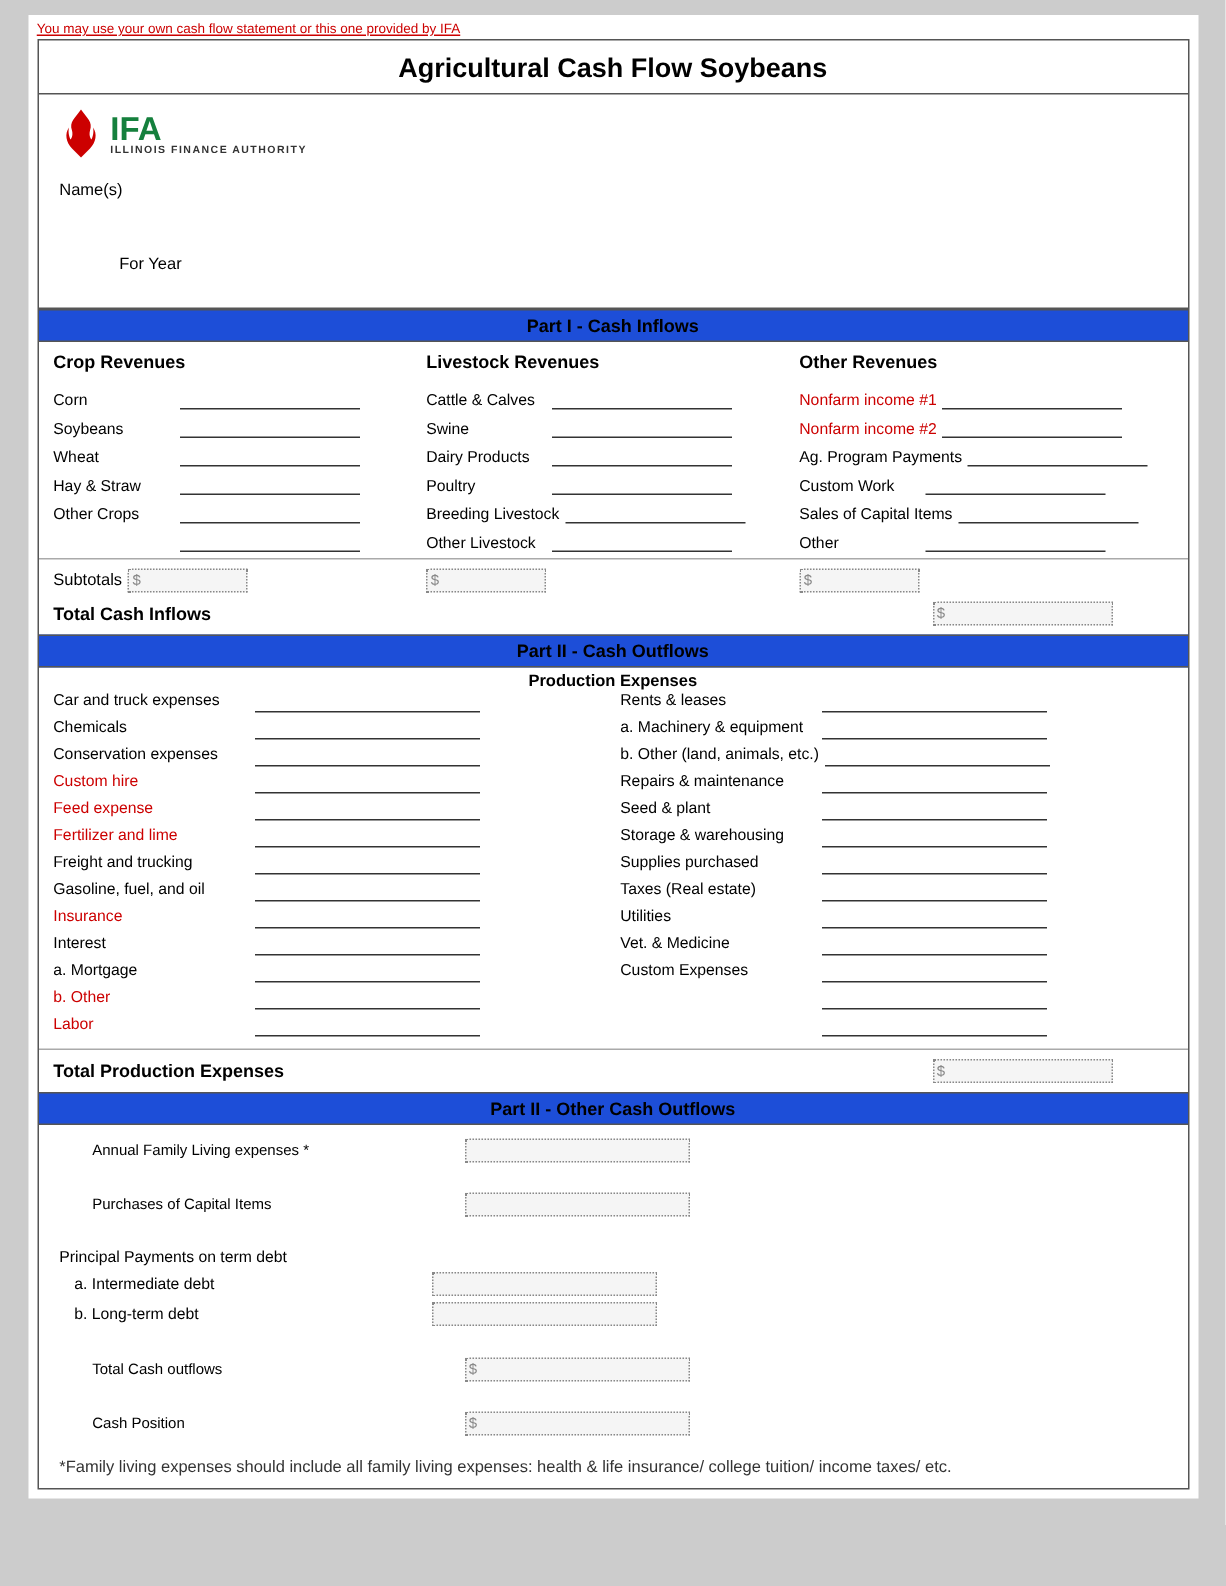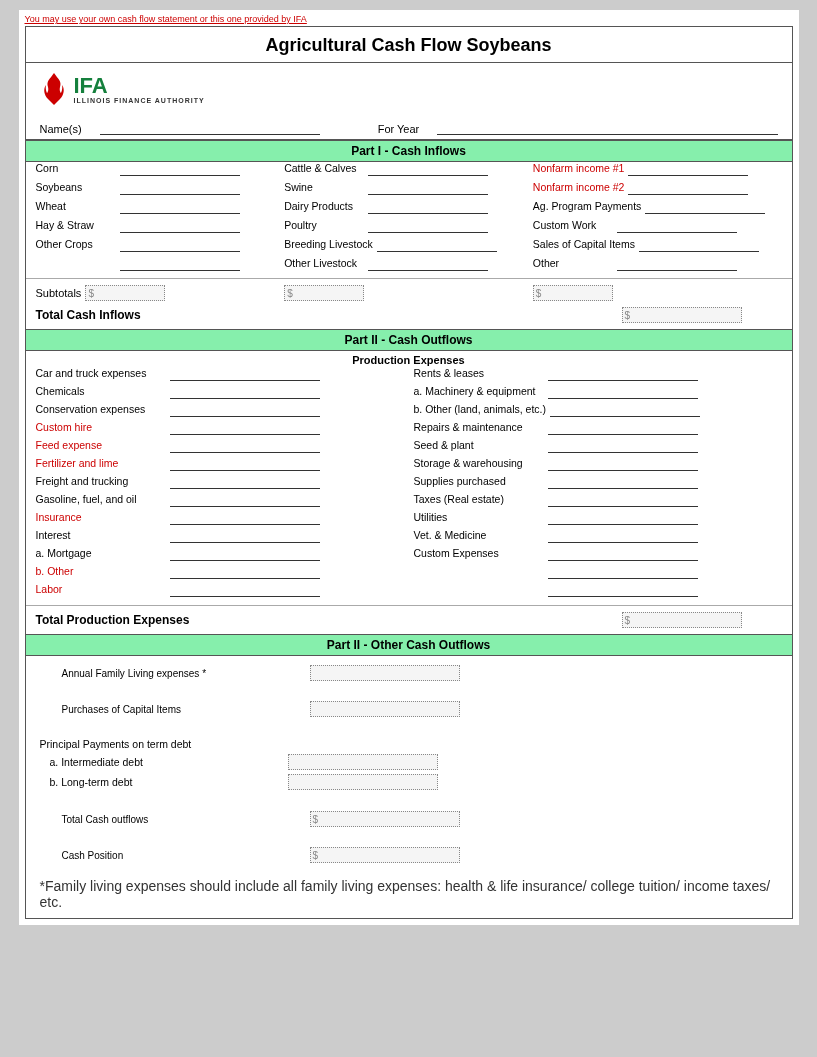--- a/index.html
+++ b/index.html
@@ -62,39 +62,40 @@
     }
     .ifa-subtitle {
       font-size: 7px;
       letter-spacing: 1px;
       color: #333;
       font-weight: bold;
     }
     .name-line {
       display: flex;
       padding: 6px 14px 4px 14px;
-      align-items: flex-end;
+      align-items: flex-start;
       gap: 18px;
       border-bottom: 1px solid #555;
+      flex-direction: column;
     }
     .name-label { font-size: 11px; }
     .name-underline {
       flex: 1;
       border-bottom: 1px solid #333;
       height: 14px;
       max-width: 220px;
     }
     .for-year-label { font-size: 11px; margin-left: 40px; }
     .for-year-underline {
       flex: 1;
       border-bottom: 1px solid #333;
       height: 14px;
     }
     .section-header {
-      background: #86efac;
+      background: #1d4ed8;
       text-align: center;
       font-size: 12px;
       font-weight: bold;
       padding: 3px 0;
       border-top: 1px solid #555;
       border-bottom: 1px solid #555;
     }
     .three-col {
       display: grid;
       grid-template-columns: 1fr 1fr 1fr;
@@ -106,21 +107,21 @@
       padding: 2px 0 4px 0;
     }
     .revenue-rows {
       display: grid;
       grid-template-columns: 1fr 1fr 1fr;
       padding: 0 10px;
     }
     .col-items { display: flex; flex-direction: column; gap: 2px; }
     .input-row {
       display: flex;
-      align-items: flex-start;
+      align-items: flex-end;
       gap: 4px;
       height: 17px;
     }
     .input-label { 
       font-size: 10.5px; 
       white-space: nowrap;
       min-width: 80px;
     }
     .input-label.red { color: #c00; }
     .field-line {
@@ -236,21 +237,21 @@
       align-items: center;
       gap: 8px;
       height: 20px;
       margin-left: 10px;
     }
     .principal-sub-label {
       font-size: 10.5px;
       min-width: 230px;
     }
     .footer-note {
-      font-size: 14px;
+      font-size: 11px;
       padding: 6px 14px 8px 14px;
       color: #333;
     }
     .spacer-row { height: 10px; }
   </style>
 </head>
 <body>
 
 <div class="outer-wrapper">
   <div class="top-note">You may use your own cash flow statement or this one provided by IFA</div>
@@ -271,20 +272,25 @@
 
     <div class="name-line">
       <span class="name-label">Name(s)</span>
       <div class="name-underline"></div>
       <span class="for-year-label">For Year</span>
       <div class="for-year-underline"></div>
     </div>
 
     <div class="section-header">Part I - Cash Inflows</div>
 
+    <div class="three-col">
+      <div class="col-header">Crop Revenues</div>
+      <div class="col-header">Livestock Revenues</div>
+      <div class="col-header">Other Revenues</div>
+    </div>
 
     <div class="revenue-rows">
       <div class="col-items" id="crop-col">
           <div class="input-row">
             <span class="input-label">Corn</span>
             <div class="field-line"></div>
           </div>
           <div class="input-row">
             <span class="input-label">Soybeans</span>
             <div class="field-line"></div>

